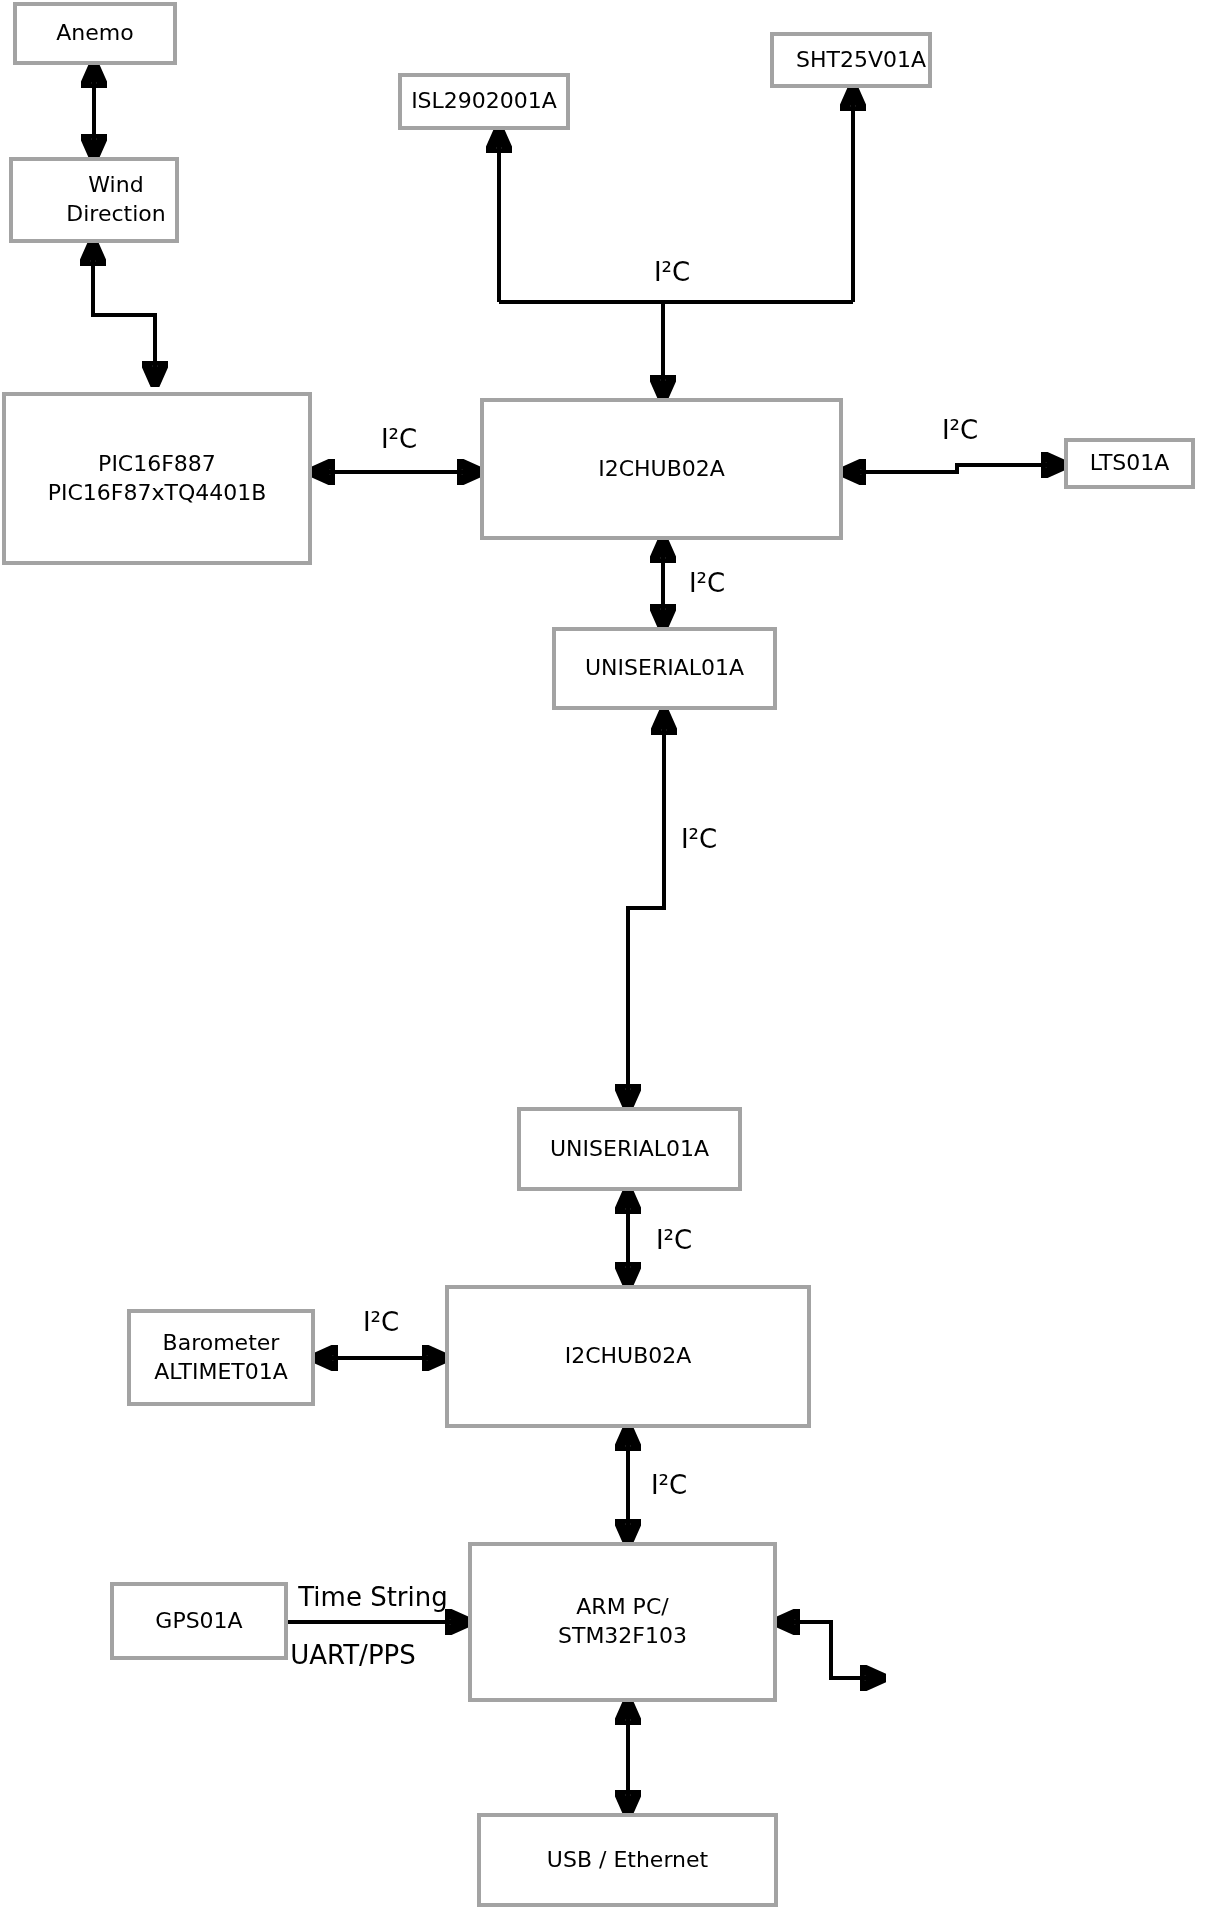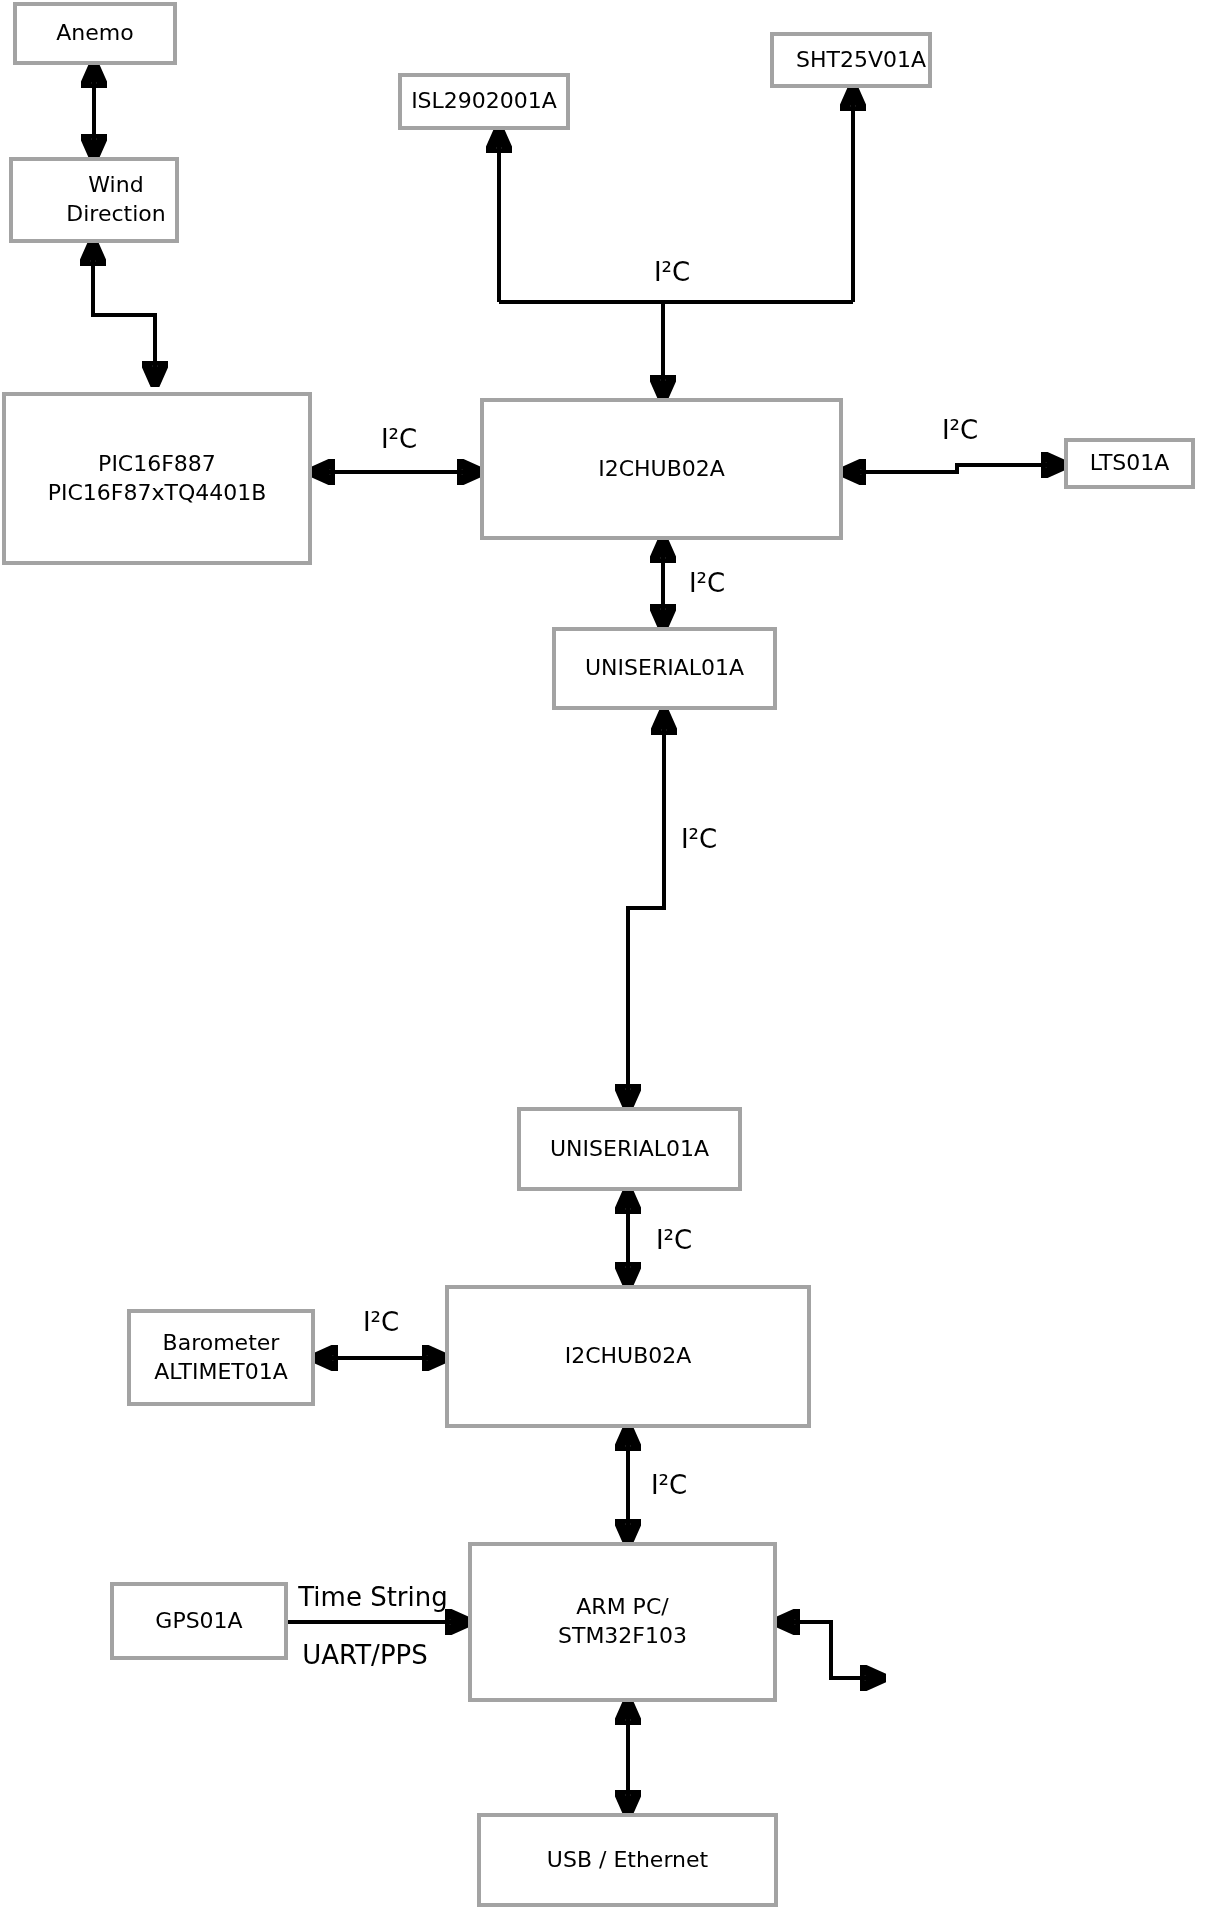--- a/index.html
+++ b/index.html
@@ -67,21 +67,21 @@
   
   #l-bus        { left: 672px; top: 272px;  }
   #l-pic-hub1   { left: 399px; top: 439px;  }
   #l-hub1-lts   { left: 960px; top: 430px;  }
   #l-hub1-uni1  { left: 707px; top: 583px;  }
   #l-uni1-uni2  { left: 699px; top: 839px;  }
   #l-uni2-hub2  { left: 674px; top: 1240px; }
   #l-baro-hub2  { left: 381px; top: 1322px; }
   #l-hub2-arm   { left: 669px; top: 1485px; }
   #l-time-str   { left: 373px; top: 1597px; }
-  #l-uart-pps   { left: 365px; top: 1655px; }
+  #l-uart-pps   { left: 353px; top: 1655px; }
 </style>
 </head>
 <body>
 
 <div id="stage">
 
   <svg id="connectors" viewBox="0 0 1214 1908" xmlns="http://www.w3.org/2000/svg">
     <defs>
       <marker id="arrow" viewBox="0 0 10 10" refX="9" refY="5" markerWidth="6.5" markerHeight="6.5" orient="auto-start-reverse" markerUnits="strokeWidth">
         <path d="M0,1 L9,5 L0,9 Z" fill="#000000" stroke="none"></path>

